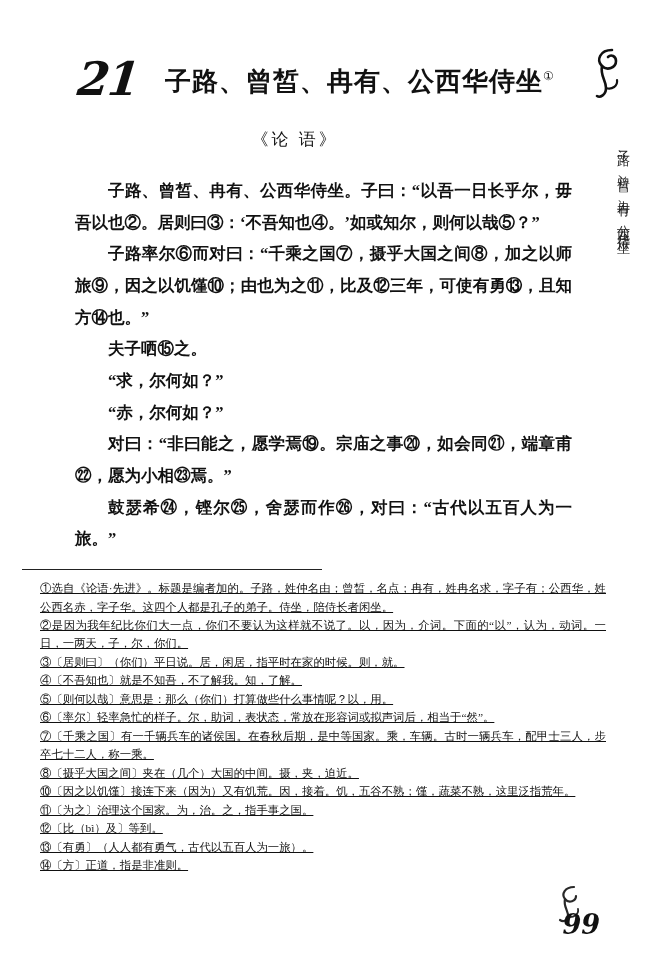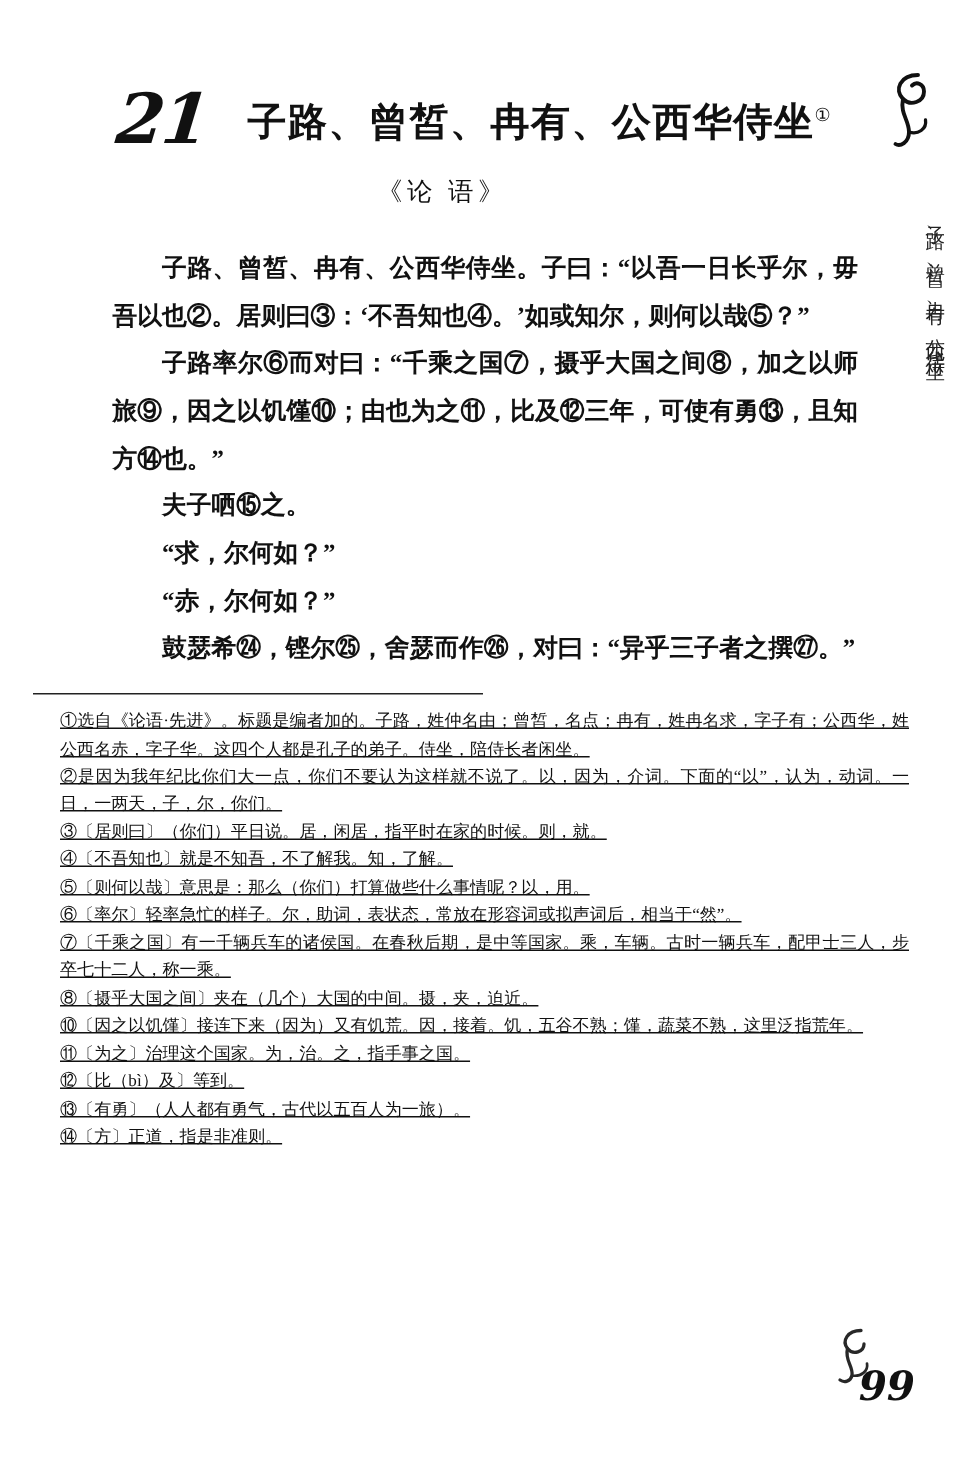--- a/index.html
+++ b/index.html
@@ -76,21 +76,21 @@
     letter-spacing: 4px;
     color: #222;
     height: 230px;
   }
 
   
   .source {
     text-align: center;
     font-size: 17px;
     letter-spacing: 3px;
-    margin-top: 6px;
+    margin-top: 18px;
     margin-right: 60px;
     color: #111;
   }
 
   
   .body-text {
     margin: 24px 78px 0 75px;
     font-size: 16.5px;
     line-height: 1.92;
     text-align: justify;
@@ -127,21 +127,21 @@
   
   .footer {
     position: absolute;
     right: 34px;
     bottom: 26px;
     width: 80px;
     height: 60px;
   }
   .page-num {
     position: absolute;
-    right: 6px;
+    right: 16px;
     bottom: 6px;
     font-family: "DejaVu Serif", serif;
     font-size: 27px;
     font-weight: bold;
     font-style: italic;
     color: #111;
   }
   .footer-orn {
     position: absolute;
     right: 28px;
@@ -177,21 +177,22 @@
   </div>
 
   <div class="source">《论  语》</div>
 
   <div class="body-text">
     <p>子路、曾皙、冉有、公西华侍坐。子曰：“以吾一日长乎尔，毋吾以也②。居则曰③：‘不吾知也④。’如或知尔，则何以哉⑤？”</p>
     <p>子路率尔⑥而对曰：“千乘之国⑦，摄乎大国之间⑧，加之以师旅⑨，因之以饥馑⑩；由也为之⑪，比及⑫三年，可使有勇⑬，且知方⑭也。”</p>
     <p>夫子哂⑮之。</p>
     <p>“求，尔何如？”</p>
     <p>“赤，尔何如？”</p>
-    <p>鼓瑟希㉔，铿尔㉕，舍瑟而作㉖，对曰：“异乎三子者之撰㉗。”</p>
+    <p>对曰：“非曰能之，愿学焉⑲。宗庙之事⑳，如会同㉑，端章甫㉒，愿为小相㉓焉。”</p>
+    <p>鼓瑟希㉔，铿尔㉕，舍瑟而作㉖，对曰：“古代以五百人为一旅。”</p>
   </div>
 
   <div class="divider"></div>
 
   <div class="notes">
     <p>①选自《论语·先进》。标题是编者加的。子路，姓仲名由；曾皙，名点；冉有，姓冉名求，字子有；公西华，姓公西名赤，字子华。这四个人都是孔子的弟子。侍坐，陪侍长者闲坐。</p>
     <p>②是因为我年纪比你们大一点，你们不要认为这样就不说了。以，因为，介词。下面的“以”，认为，动词。一日，一两天，子，尔，你们。</p>
     <p>③〔居则曰〕（你们）平日说。居，闲居，指平时在家的时候。则，就。</p>
     <p>④〔不吾知也〕就是不知吾，不了解我。知，了解。</p>
     <p>⑤〔则何以哉〕意思是：那么（你们）打算做些什么事情呢？以，用。</p>

